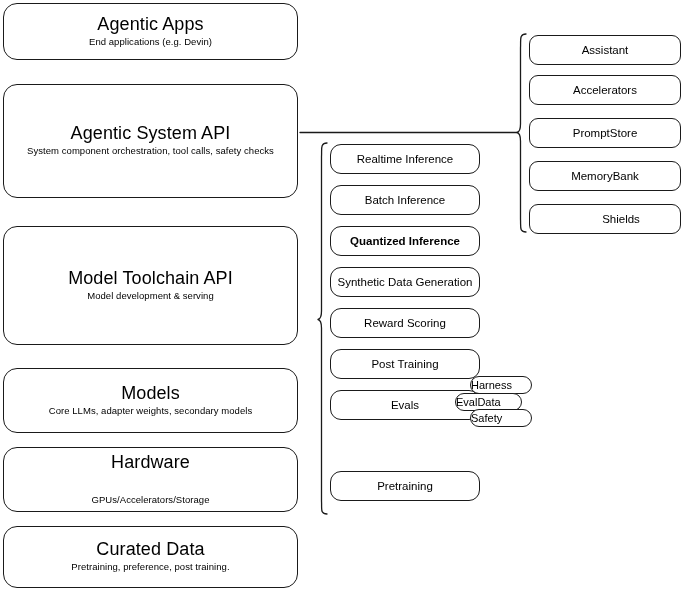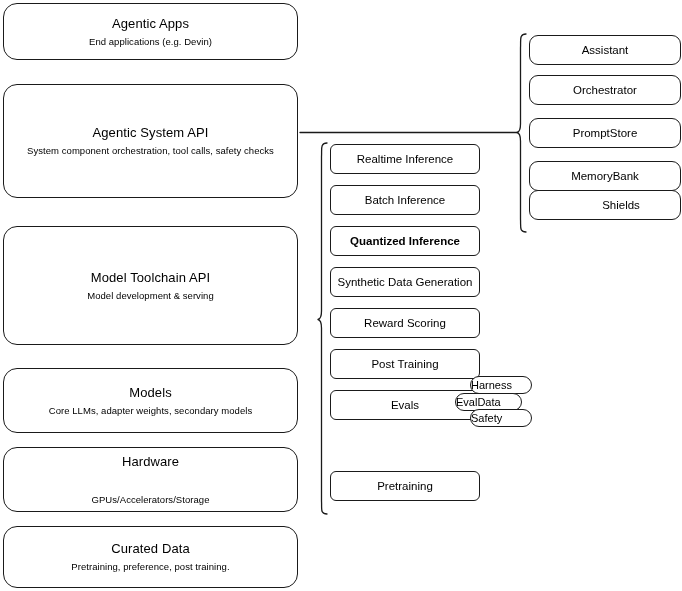--- a/index.html
+++ b/index.html
@@ -36,37 +36,37 @@
     text-align: center;
   }
 
   
   .layer-box {
     left: 3px;
     width: 295px;
     border-radius: 14px;
   }
   .layer-title {
-    font-size: 13px;
+    font-size: 18px;
     line-height: 16px;
     letter-spacing: 0.1px;
   }
   .layer-sub {
     font-size: 9.5px;
     line-height: 13px;
     margin-top: 3px;
     letter-spacing: 0.05px;
   }
 
   
   .mid-box {
     left: 330px;
     width: 150px;
     height: 30px;
-    border-radius: 6px;
+    border-radius: 11px;
   }
   .mid-label {
     font-size: 11.5px;
     line-height: 14px;
     white-space: nowrap;
   }
 
   
   .right-box {
     left: 529px;
@@ -212,25 +212,25 @@
     <div class="badge-label">EvalData</div>
   </div>
   <div class="badge" style="left:470px; top:409px; width:62px;">
     <div class="badge-label">Safety</div>
   </div>
 
   <div class="box right-box" style="top:35px;">
     <div class="right-label">Assistant</div>
   </div>
   <div class="box right-box" style="top:75px;">
-    <div class="right-label">Orchestrator</div>
+    <div class="right-label">Accelerators</div>
   </div>
   <div class="box right-box" style="top:118px;">
     <div class="right-label">PromptStore</div>
   </div>
   <div class="box right-box" style="top:161px;">
     <div class="right-label">MemoryBank</div>
   </div>
-  <div class="box right-box" style="top:190px;padding-left:32px;">
+  <div class="box right-box" style="top:204px;padding-left:32px;">
     <div class="right-label">Shields</div>
   </div>
 
 </div>
 
 </body></html>

